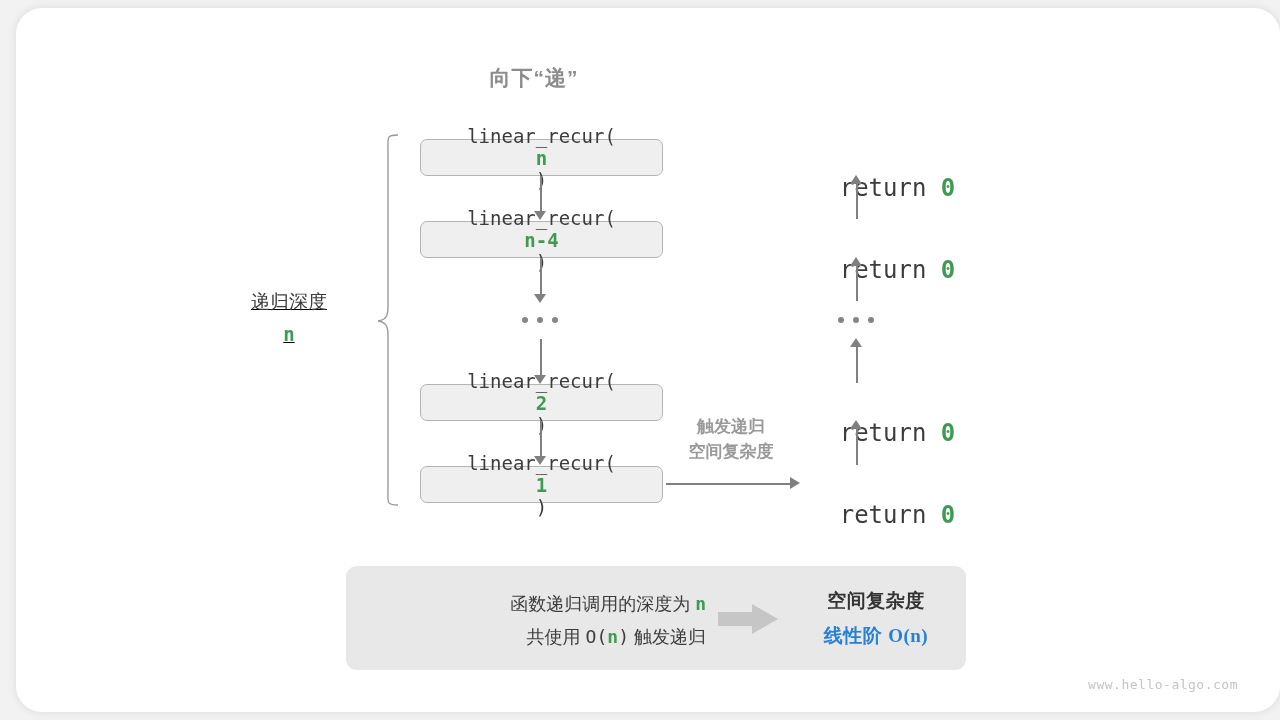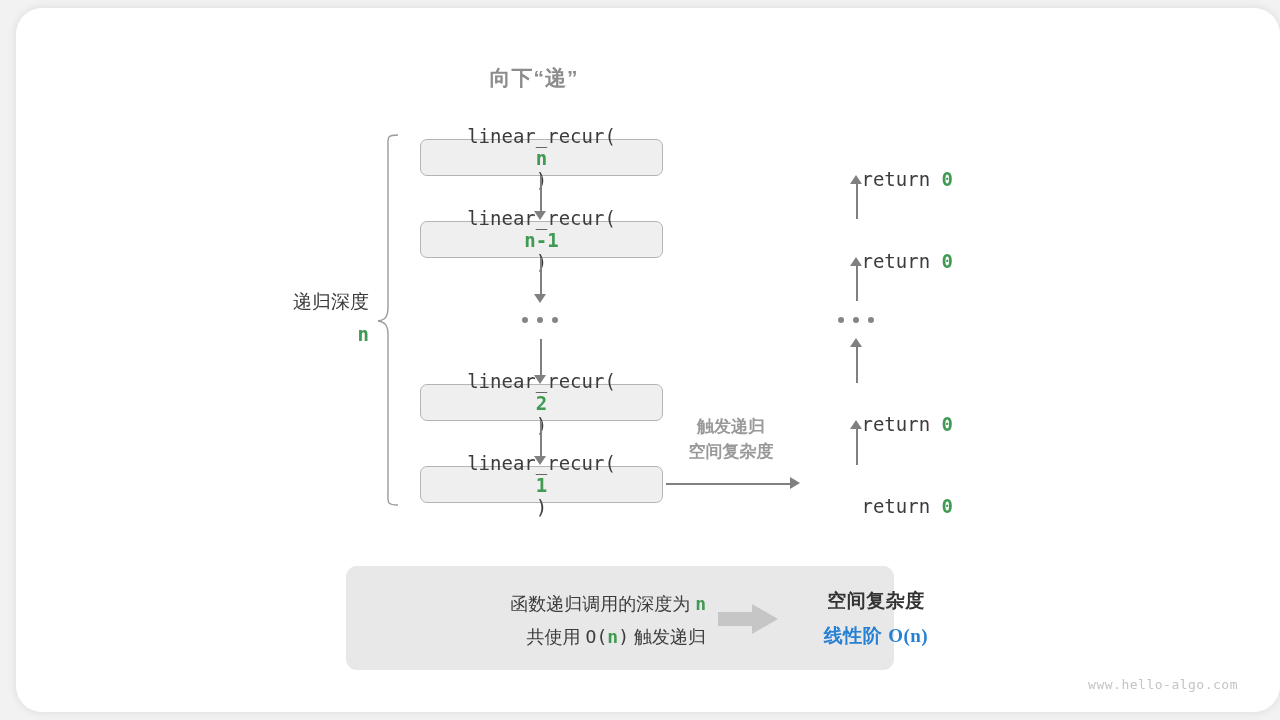--- a/index.html
+++ b/index.html
@@ -56,24 +56,24 @@
     font-size: 19px;
     color: #3c3c3c;
     white-space: pre;
     flex-direction: column;
   }
   .call-box .arg { color: #3f9a52; font-weight: bold; }
 
   
   .ret {
     font-family: "DejaVu Sans Mono", "Liberation Mono", monospace;
-    font-size: 19px;
+    font-size: 24px;
     color: #3c3c3c;
     white-space: pre;
-    text-align: right;
+    text-align: left;
   }
   .ret .val { color: #3f9a52; font-weight: bold; }
 
   
   .v-arrow-line {
     width: 2px;
     background: #808080;
   }
   .arrow-head-down {
     width: 0; height: 0;
@@ -106,22 +106,23 @@
   }
   .dots i {
     display: block;
     width: 6px; height: 6px;
     border-radius: 50%;
     background: #858585;
   }
 
   
   .depth-label {
-    text-align: right;
-    white-space: nowrap;
+    text-align: center;
+    white-space: nowrap;
+    text-decoration: underline;
   }
   .depth-label .t1 {
     font-size: 19px;
     color: #3c3c3c;
     display: block;
   }
   .depth-label .t2 {
     font-family: "DejaVu Sans Mono", "Liberation Mono", monospace;
     font-size: 19px;
     font-weight: bold;
@@ -139,21 +140,21 @@
     text-align: center;
     white-space: nowrap;
     font-family: Liberation Mono, monospace;
   }
 
   
   .summary {
     position: absolute;
     left: 330px;
     top: 558px;
-    width: 548px;
+    width: 620px;
     height: 104px;
     background: #e8e8e8;
     border-radius: 11px;
   }
   .summary-left {
     position: absolute;
     left: 0px;
     top: 22px;
     width: 360px;
     text-align: right;
@@ -231,21 +232,21 @@
     <div class="abs depth-label" style="left:193px; top:281px; width:160px;">
       <span class="t1">递归深度</span>
       <span class="t2">n</span>
     </div>
 
     <div class="abs call-box" style="left:404px; top:131px;">
       <span>linear_recur(</span><span class="arg">n</span><span>)</span>
     </div>
 
     <div class="abs call-box" style="left:404px; top:213px;">
-      <span>linear_recur(</span><span class="arg">n-1</span><span>)</span>
+      <span>linear_recur(</span><span class="arg">n-4</span><span>)</span>
     </div>
 
     <div class="abs call-box" style="left:404px; top:376px;">
       <span>linear_recur(</span><span class="arg">2</span><span>)</span>
     </div>
 
     <div class="abs call-box" style="left:404px; top:458px;">
       <span>linear_recur(</span><span class="arg">1</span><span>)</span>
     </div>
 

